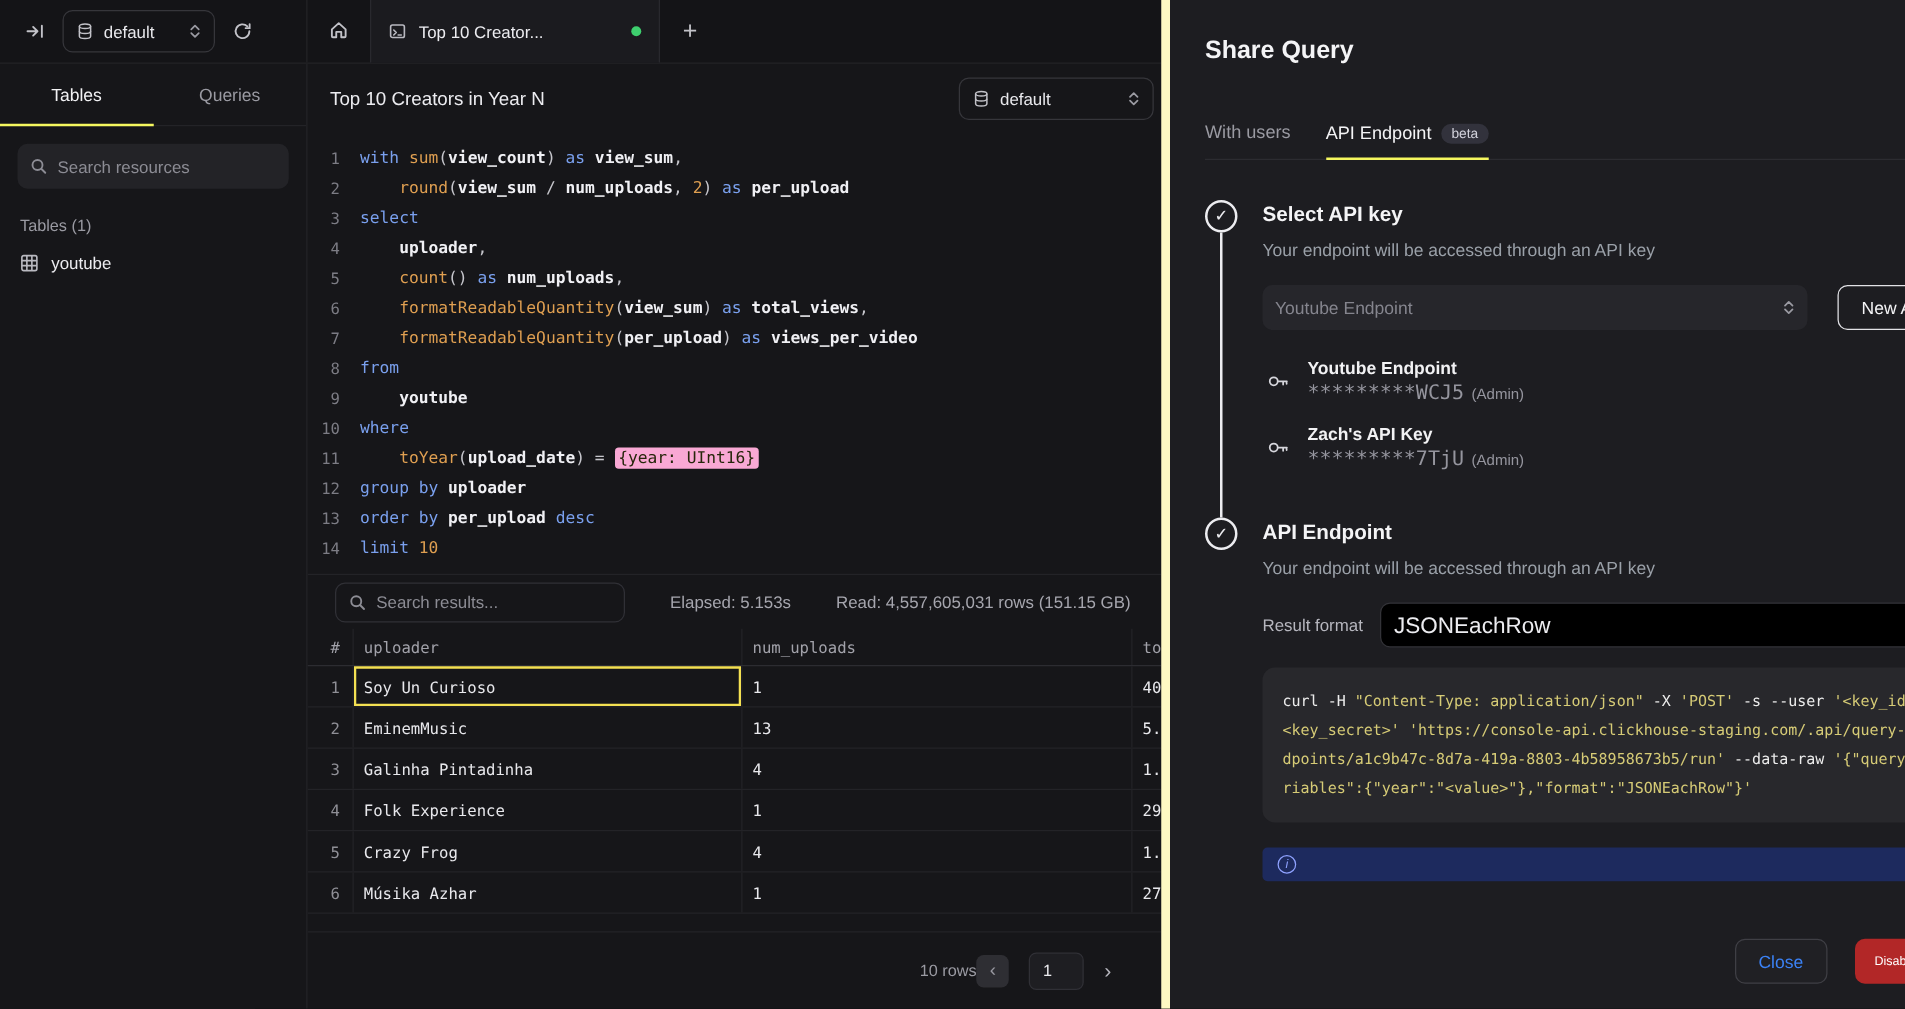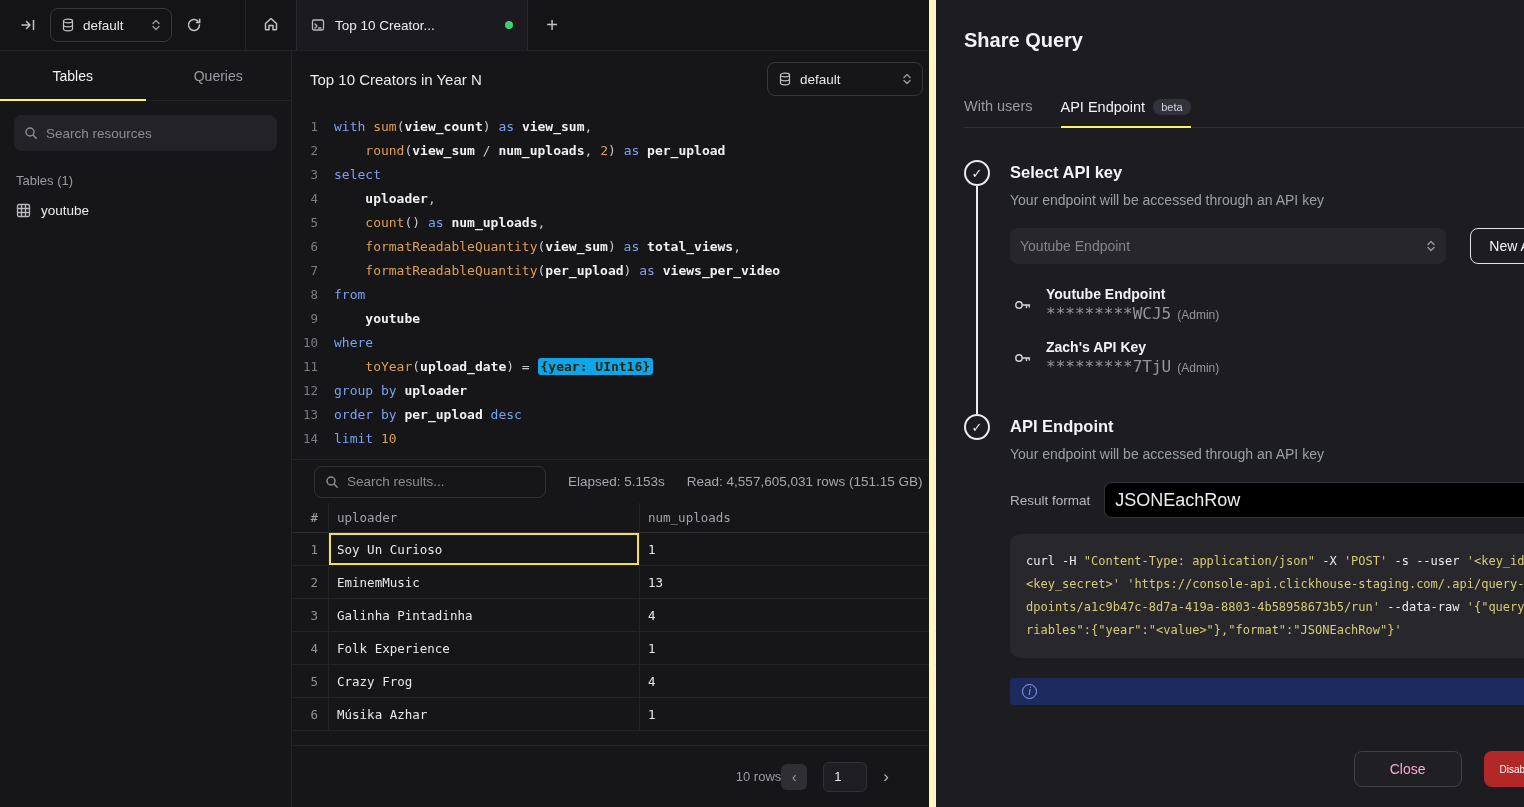--- a/index.html
+++ b/index.html
@@ -17,21 +17,21 @@
 .topbar-left .select{width:122px}
 .tabstrip{flex:1;display:flex;align-items:stretch}
 .home-btn{width:50px;display:flex;align-items:center;justify-content:center;color:#c2c2c8;cursor:pointer}
 .tab{width:232px;display:flex;align-items:center;gap:10px;padding:0 14px;background:#1b1b1f;border-left:1px solid #29292e;border-right:1px solid #29292e;font-size:13.5px;color:#ececf0;cursor:pointer}
 .ticon{color:#b9b9c0;display:flex;flex:none}
 .tab-label{flex:1;white-space:nowrap;overflow:hidden}
 .dot{width:8px;height:8px;border-radius:50%;background:#3ecf6e;flex:none}
 .plus-btn{width:48px;display:flex;align-items:center;justify-content:center;font-size:20px;color:#c2c2c8;cursor:pointer}
 
 .body-row{flex:1;display:flex;min-height:0}
-.sidebar{width:292px;flex:none;display:flex;flex-direction:column;border-right:1px solid #232327}
+.sidebar{width:246px;flex:none;display:flex;flex-direction:column;border-right:1px solid #232327}
 .side-tabs{height:50px;flex:none;display:flex;border-bottom:1px solid #232327}
 .side-tab{flex:1;display:flex;align-items:center;justify-content:center;font-size:14px;color:#9a9aa2;cursor:pointer;position:relative}
 .side-tab.active{color:#f2f2f4}
 .side-tab.active::after{content:"";position:absolute;left:0;right:0;bottom:-1px;height:2px;background:#f5f75f}
 .new-table{margin:16px 14px 0;height:36px;border:none;border-radius:8px;background:#f5f75f;color:#1a1a1e;font-size:14px;font-family:inherit;display:flex;align-items:center;justify-content:center;gap:8px;cursor:pointer}
 .searchbox{margin:14px 14px 0;height:36px;background:#232327;border:none;border-radius:8px;display:flex;align-items:center;gap:8px;padding:0 10px;color:#8c8c94}
 .searchbox input{flex:1;min-width:0;background:none;border:none;outline:none;color:#e8e8ec;font:inherit;font-size:13.5px}
 .searchbox input::placeholder{color:#8c8c94}
 .section-label{margin:22px 16px 6px;font-size:13px;color:#9a9aa2}
 .table-item{height:32px;display:flex;align-items:center;gap:10px;padding:0 16px;font-size:13.5px;color:#ececf0;cursor:pointer}
@@ -41,22 +41,22 @@
 .query-title{font-size:15px;color:#ececf0}
 .main-header .select{width:156px}
 .code-area{height:352px;flex:none;display:flex;padding-top:8px;font-family:"DejaVu Sans Mono","Liberation Mono",monospace;font-size:13px;line-height:24px}
 .gutter{width:26px;flex:none;text-align:right;color:#7c7c84;font-size:12.5px}
 .code{margin-left:16px;white-space:pre;color:#c6c6cc}
 .tk-kw{color:#7aa0ee}
 .tk-fn{color:#df9f51}
 .tk-num{color:#df9f51}
 .tk-id{color:#f0f0f4;font-weight:700}
 .tk-pl{color:#c6c6cc}
-.tk-param{background:#0ea5e9;color:#26260a;font-weight:700;border-radius:3px;padding:1px 3px}
-.results-toolbar{height:44px;flex:none;display:flex;align-items:center;gap:22px;padding:0 22px;border-top:1px solid #232327}
+.tk-param{background:#f9a8d4;color:#26260a;font-weight:400;border-radius:3px;padding:1px 3px}
+.results-toolbar{height:44px;flex:none;display:flex;align-items:center;gap:36px;padding:0 22px;border-top:1px solid #232327}
 .results-search{height:32px;width:232px;flex:none;background:none;border:1px solid #303036;border-radius:8px;display:flex;align-items:center;gap:8px;padding:0 10px;color:#8c8c94;margin:0}
 .stat{font-size:13.5px;color:#a6a6ae;white-space:nowrap}
 .grid{flex:none}
 .grid-header{display:flex;height:30px;border-bottom:1px solid #2c2c31}
 .gc{flex:none;display:flex;align-items:center;padding:0 8px;border-right:1px solid #232327;font-family:"DejaVu Sans Mono","Liberation Mono",monospace;font-size:12.5px;overflow:hidden;white-space:nowrap}
 .grid-header .gc{color:#a2a2aa}
 .c0{width:37px;justify-content:flex-end;padding-right:10px}
 .c1{width:311px}
 .c2{width:312px}
 .c3{width:320px}
@@ -102,21 +102,21 @@
 .format-select{flex:1;height:36px;background:#000000;border:1px solid #333338;border-radius:8px;color:#ececf0;font-size:18px}
 .curl-block{margin-top:16px;position:relative;background:#28282c;border-radius:10px;padding:16px 48px 16px 16px}
 .curl-code{font-family:"DejaVu Sans Mono","Liberation Mono",monospace;font-size:12px;line-height:23px;color:#ececec;word-break:break-all;white-space:pre-wrap;display:block}
 .curl-code .str{color:#d6cb76}
 .curl-code .pl{color:#ececec}
 .copy-btn{position:absolute;top:12px;right:12px;color:#c2c2c8;cursor:pointer;display:flex}
 .info-banner{margin-top:20px;background:#1d2a5e;border-radius:4px;padding:6px 12px;font-size:13px;color:#e2e7ff;display:flex;align-items:center;gap:10px}
 .info-i{width:15px;height:15px;flex:none;border:1px solid #8fa2ff;border-radius:50%;color:#8fa2ff;font-size:10px;display:flex;align-items:center;justify-content:center;font-style:italic}
 .info-link{color:#f5f75f;cursor:pointer;text-decoration:none}
 .panel-footer{padding:16px 28px 20px;flex:none;display:flex;justify-content:flex-end;gap:22px}
-.close-btn{height:36px;padding:0 35px;border-radius:8px;border:1px solid #3f3f45;background:#202024;color:#f9a8d4;font-size:14px;font-family:inherit;cursor:pointer}
+.close-btn{height:36px;padding:0 18px;border-radius:8px;border:1px solid #3f3f45;background:#202024;color:#3b82f6;font-size:14px;font-family:inherit;cursor:pointer}
 .danger-btn{height:36px;padding:0 16px;border-radius:8px;border:none;background:#b22727;color:#ffffff;font-size:10px;font-family:inherit;cursor:pointer}
 </style>
 </head>
 <body>
 
 <div class="app">
   <div class="left-col">
 
     <div class="topbar">
       <div class="topbar-left">

